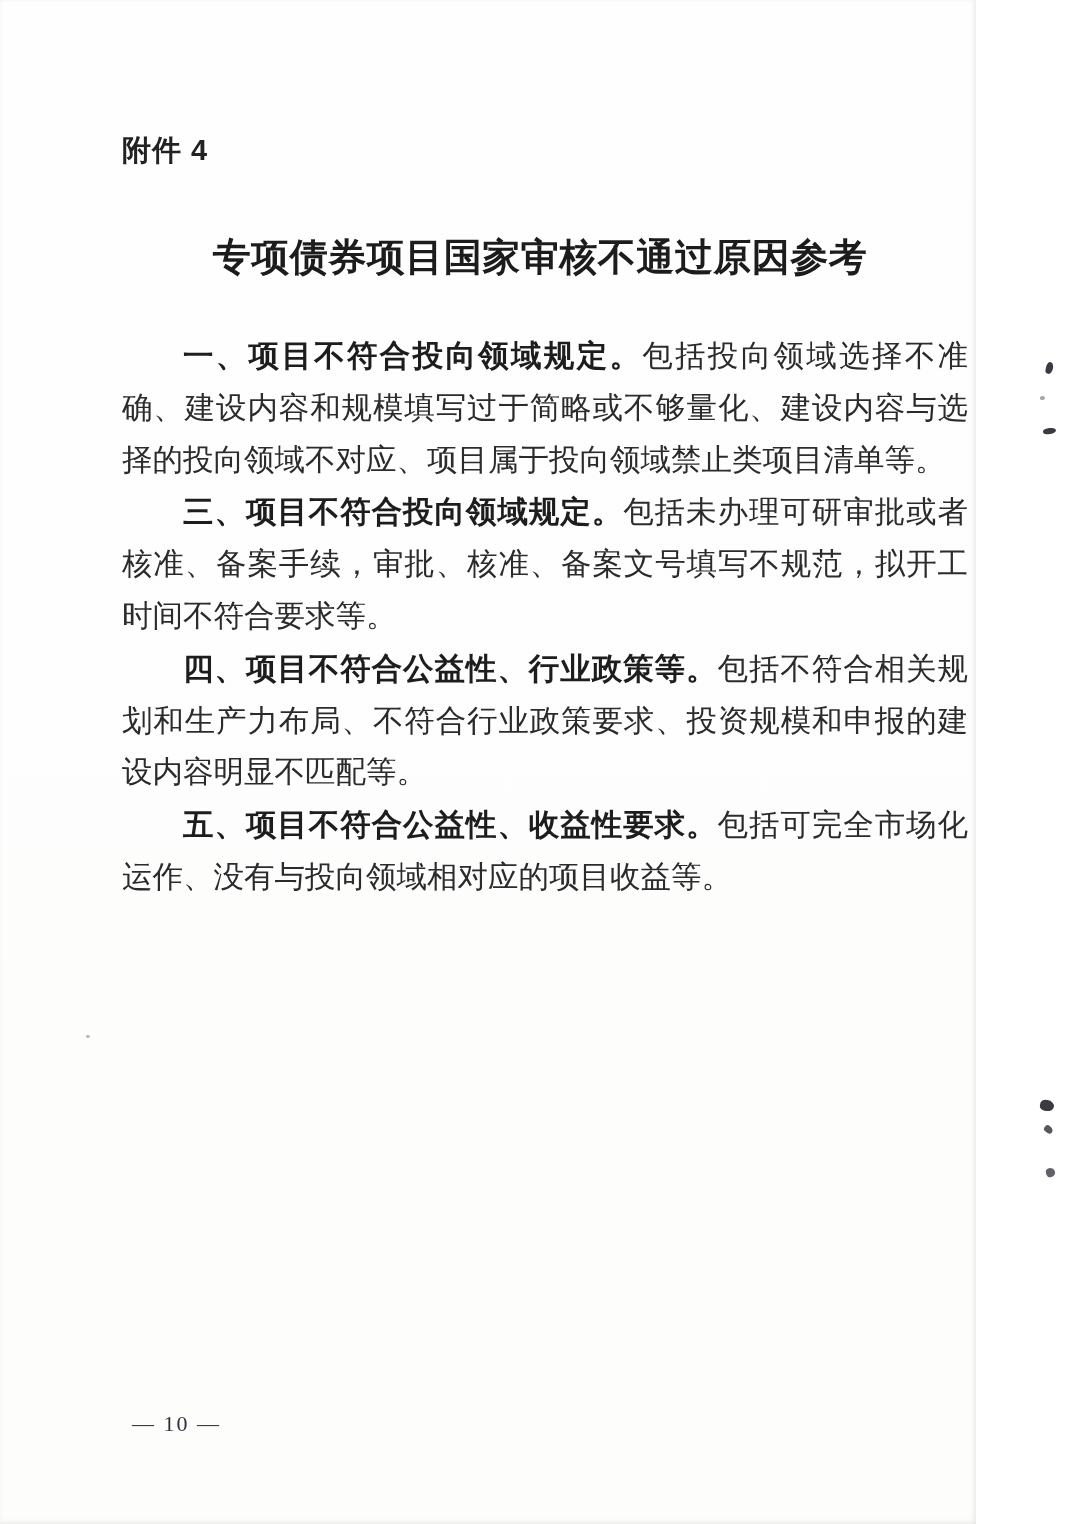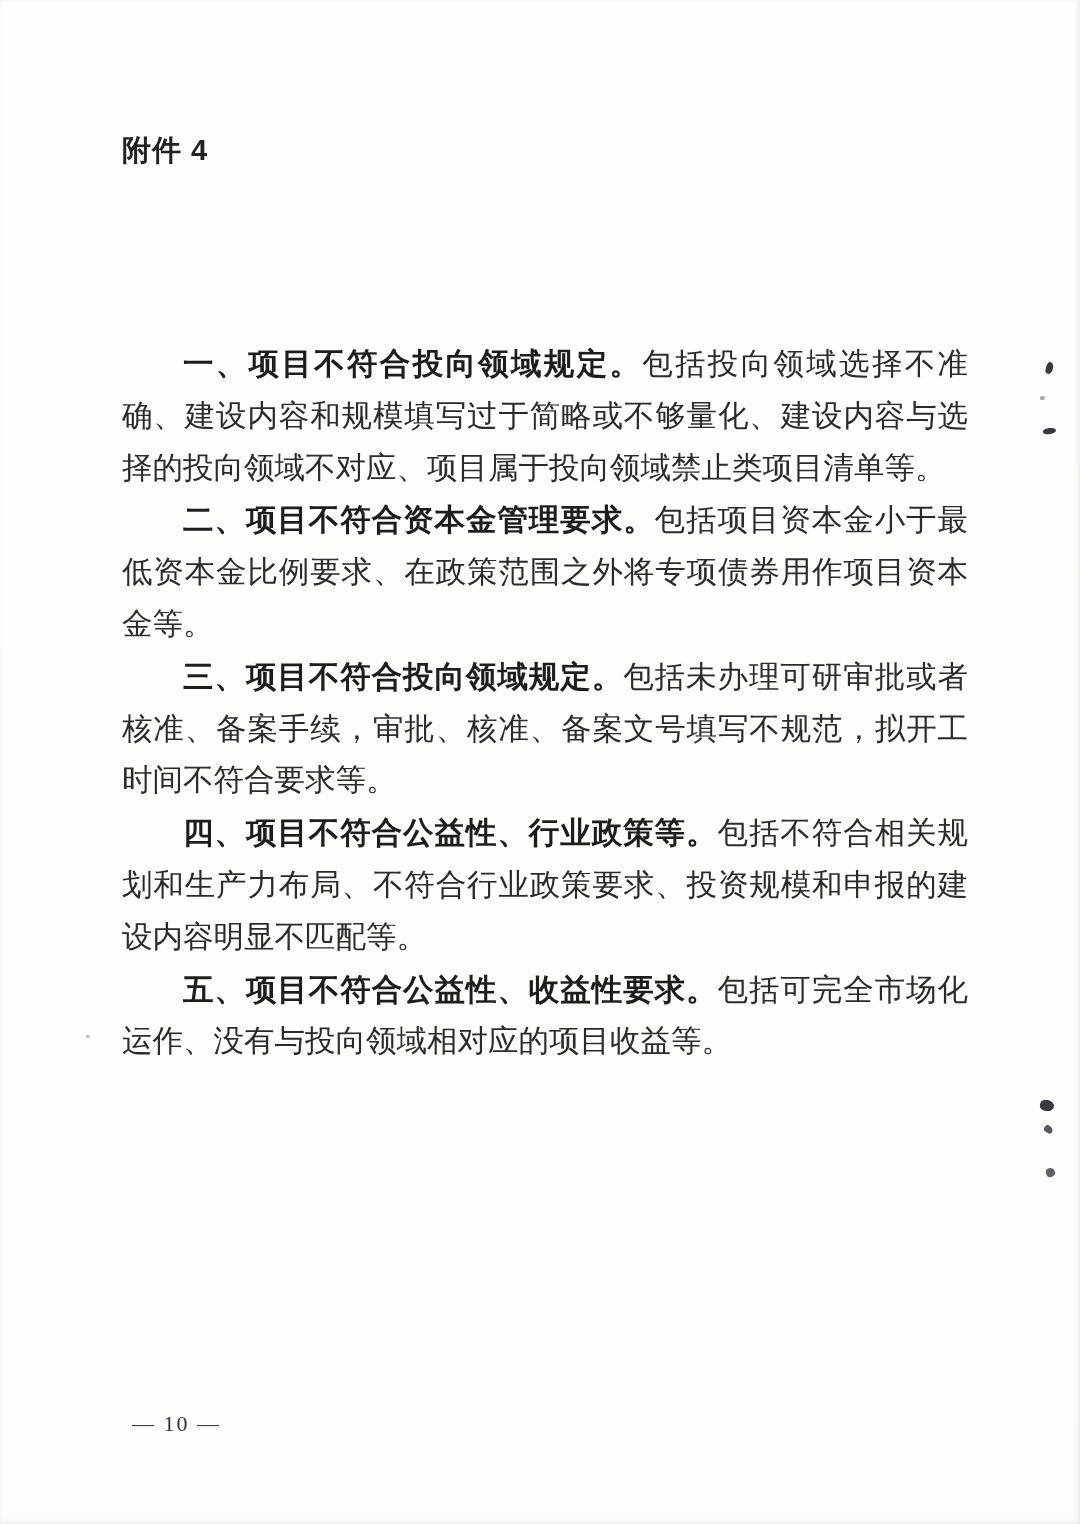--- a/index.html
+++ b/index.html
@@ -4,21 +4,21 @@
 <style>
   * { margin: 0; padding: 0; box-sizing: border-box; }
   html, body {
     width: 1080px; height: 1524px;
     background: #ffffff;
     font-family: "Liberation Serif", serif;
     overflow: hidden;
   }
   .page {
     position: relative;
-    width: 1080px; height: 1524px;
+    width: 976px; height: 1524px;
     background: linear-gradient(180deg, #fefefe 0%, #fdfdfc 100%);
     color: #262626;
   }
   
   .page::after {
     content: "";
     position: absolute; inset: 0;
     pointer-events: none;
     box-shadow: inset -3px 0 4px rgba(0,0,0,0.05), inset 0 -3px 4px rgba(0,0,0,0.04);
   }
@@ -44,21 +44,20 @@
   }
   .doc-body {
     position: absolute;
     top: 330px; left: 122px;
     width: 846px;
     font-size: 30.5px;
     line-height: 51.8px;
     color: #2b2b2b;
     text-align: justify;
     text-justify: inter-ideograph;
-    margin-top: 8px;
   }
   .para { text-indent: 2em; }
   .para .lead {
     font-family: "Liberation Sans", sans-serif;
     font-weight: 700;
     color: #1d1d1d;
   }
   .page-number {
     position: absolute;
     top: 1411px; left: 132px;
@@ -80,24 +79,24 @@
   .sp6 { top: 1168px; left: 1046px; width: 9px;  height: 9px;  transform: rotate(-20deg); opacity: .8; }
   .sp7 { top: 1035px; left: 86px;   width: 4px;  height: 3px;  opacity: .35; }
 </style>
 </head>
 <body>
 
 <div class="page">
 
   <div class="attachment-label">附件 4</div>
 
+  <h1 class="doc-title">专项债券项目国家审核不通过原因参考</h1>
 
   <div class="doc-body">
     <p class="para"><span class="lead">一、项目不符合投向领域规定。</span><span>包括投向领域选择不准确、建设内容和规模填写过于简略或不够量化、建设内容与选择的投向领域不对应、项目属于投向领域禁止类项目清单等。</span></p>
-    <p class="para"><span class="lead">二、项目不符合资本金管理要求。</span><span>包括项目资本金小于最低资本金比例要求、在政策范围之外将专项债券用作项目资本金等。</span></p>
     <p class="para"><span class="lead">三、项目不符合投向领域规定。</span><span>包括未办理可研审批或者核准、备案手续，审批、核准、备案文号填写不规范，拟开工时间不符合要求等。</span></p>
     <p class="para"><span class="lead">四、项目不符合公益性、行业政策等。</span><span>包括不符合相关规划和生产力布局、不符合行业政策要求、投资规模和申报的建设内容明显不匹配等。</span></p>
     <p class="para"><span class="lead">五、项目不符合公益性、收益性要求。</span><span>包括可完全市场化运作、没有与投向领域相对应的项目收益等。</span></p>
   </div>
 
   <div class="page-number">— 10 —</div>
 
   <span class="speck sp1"></span>
   <span class="speck sp2"></span>
   <span class="speck sp3"></span>

